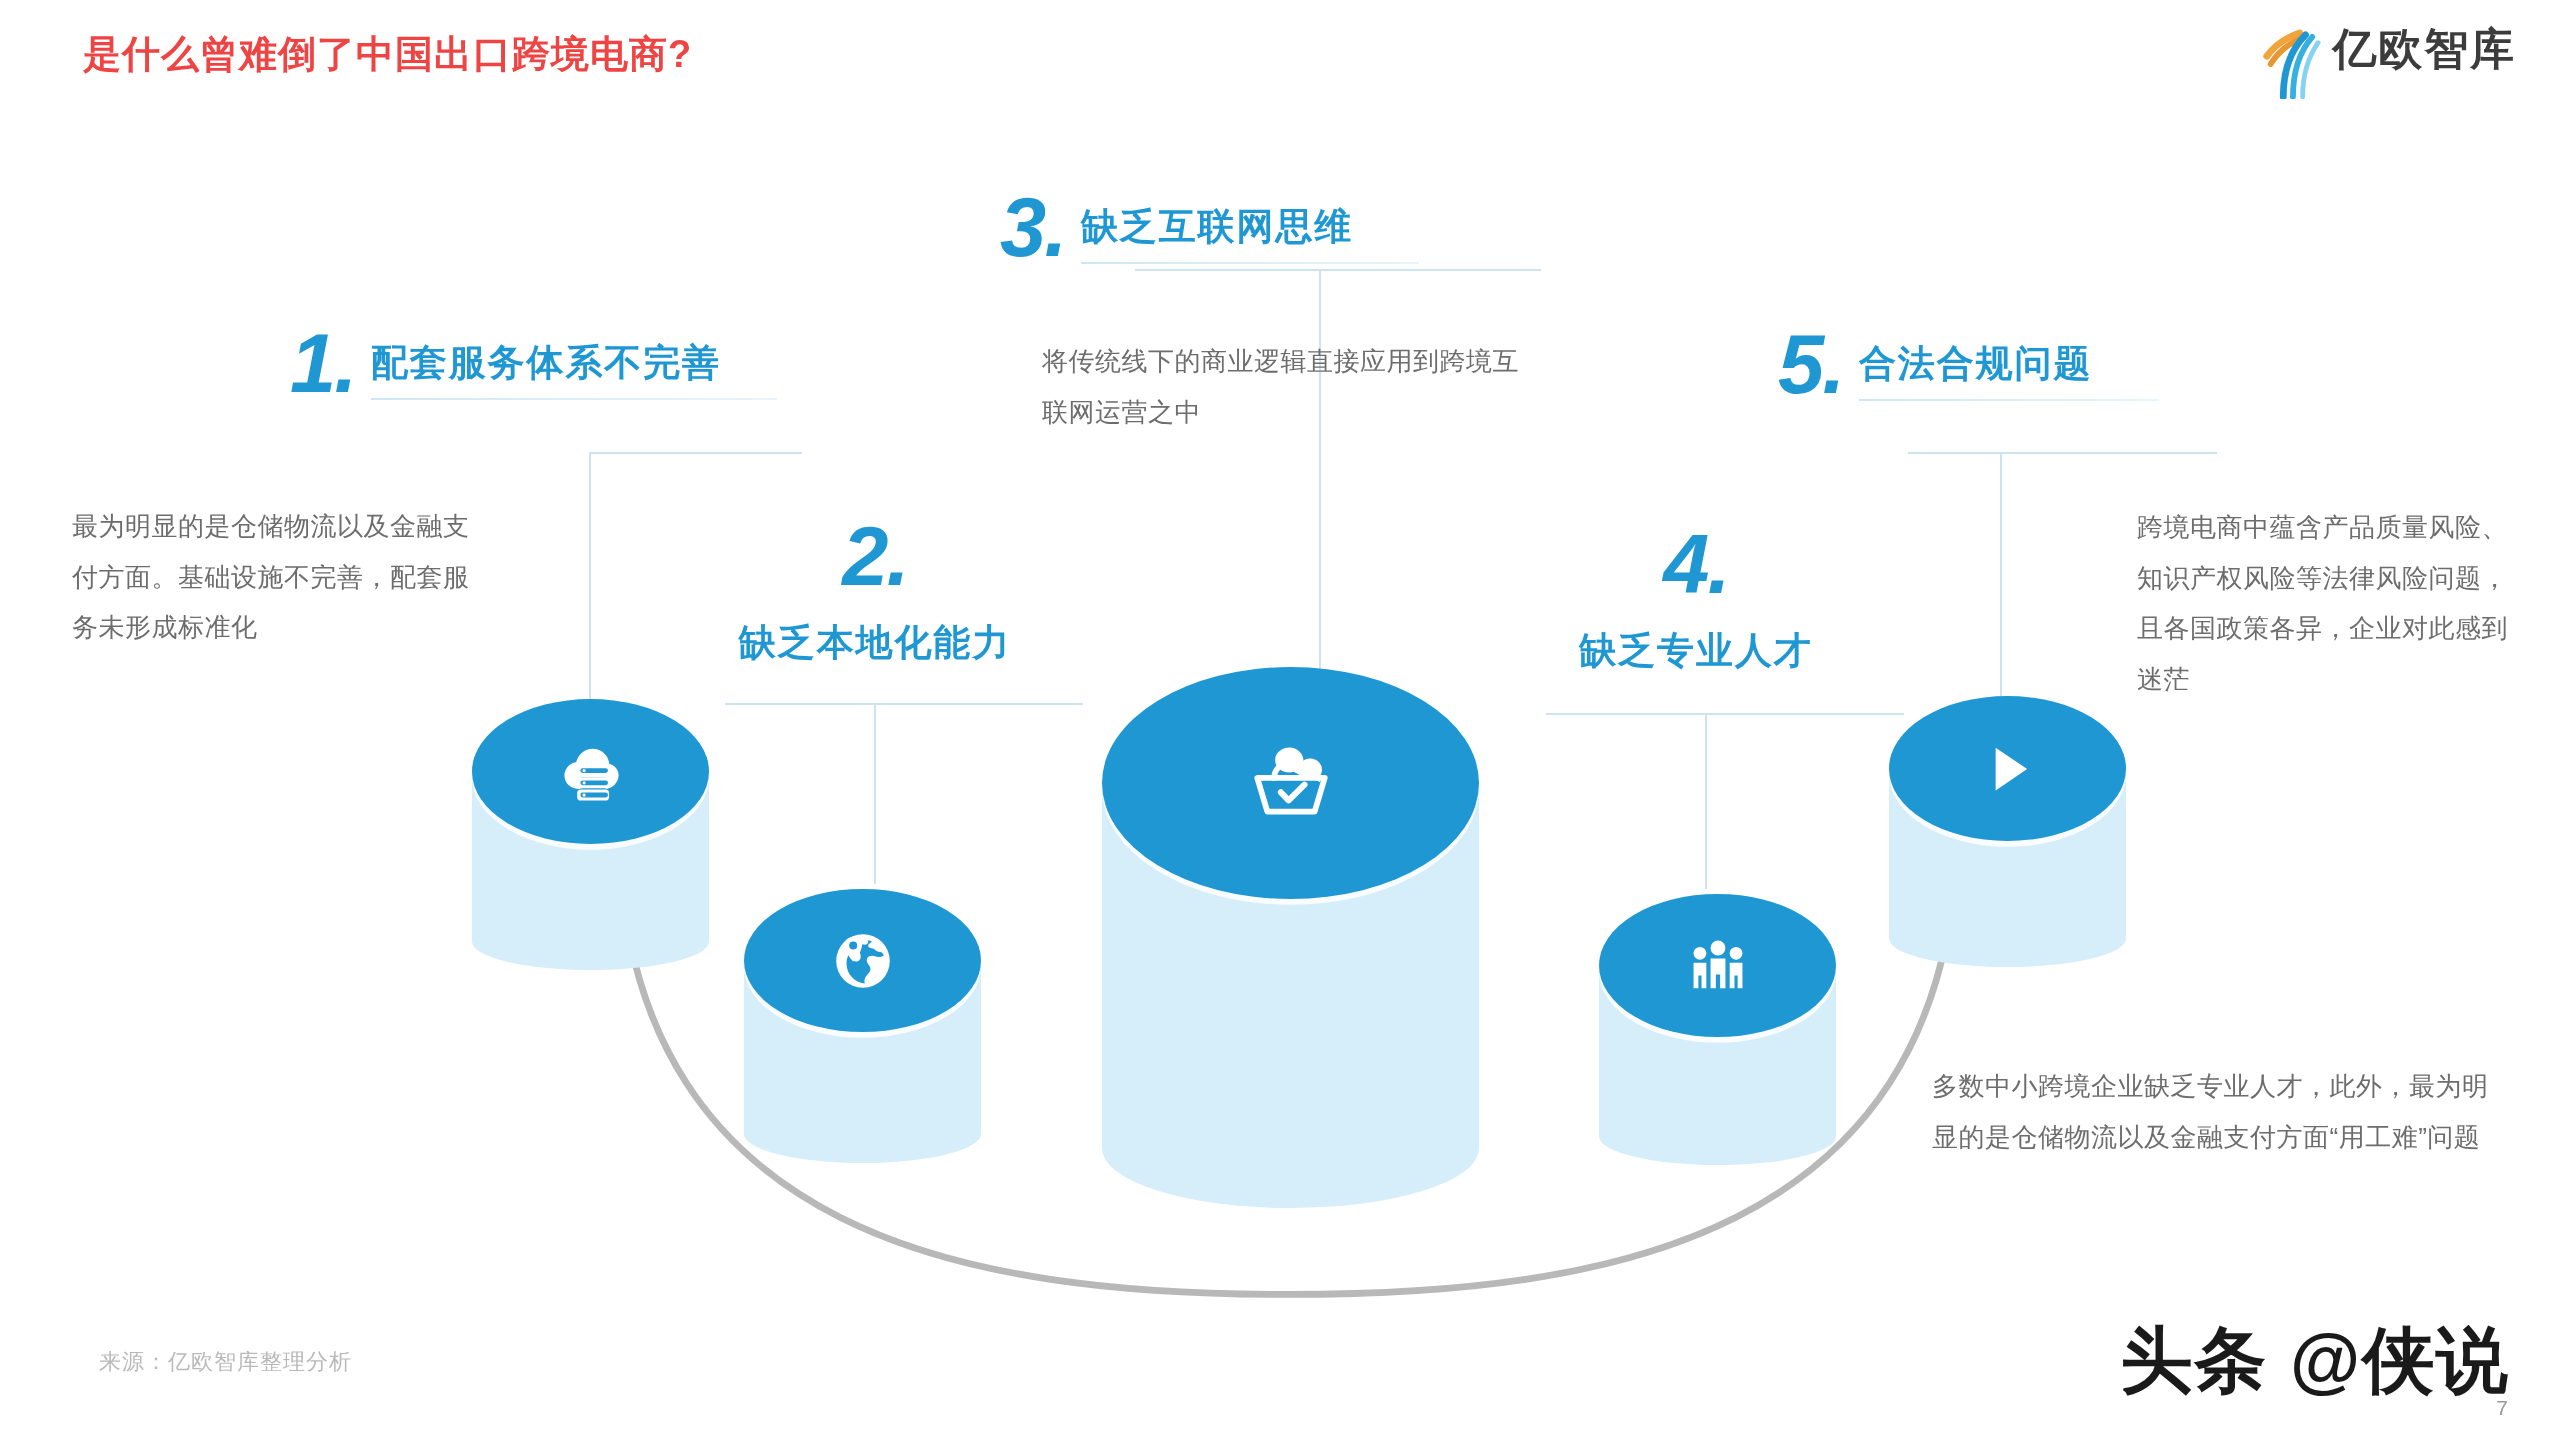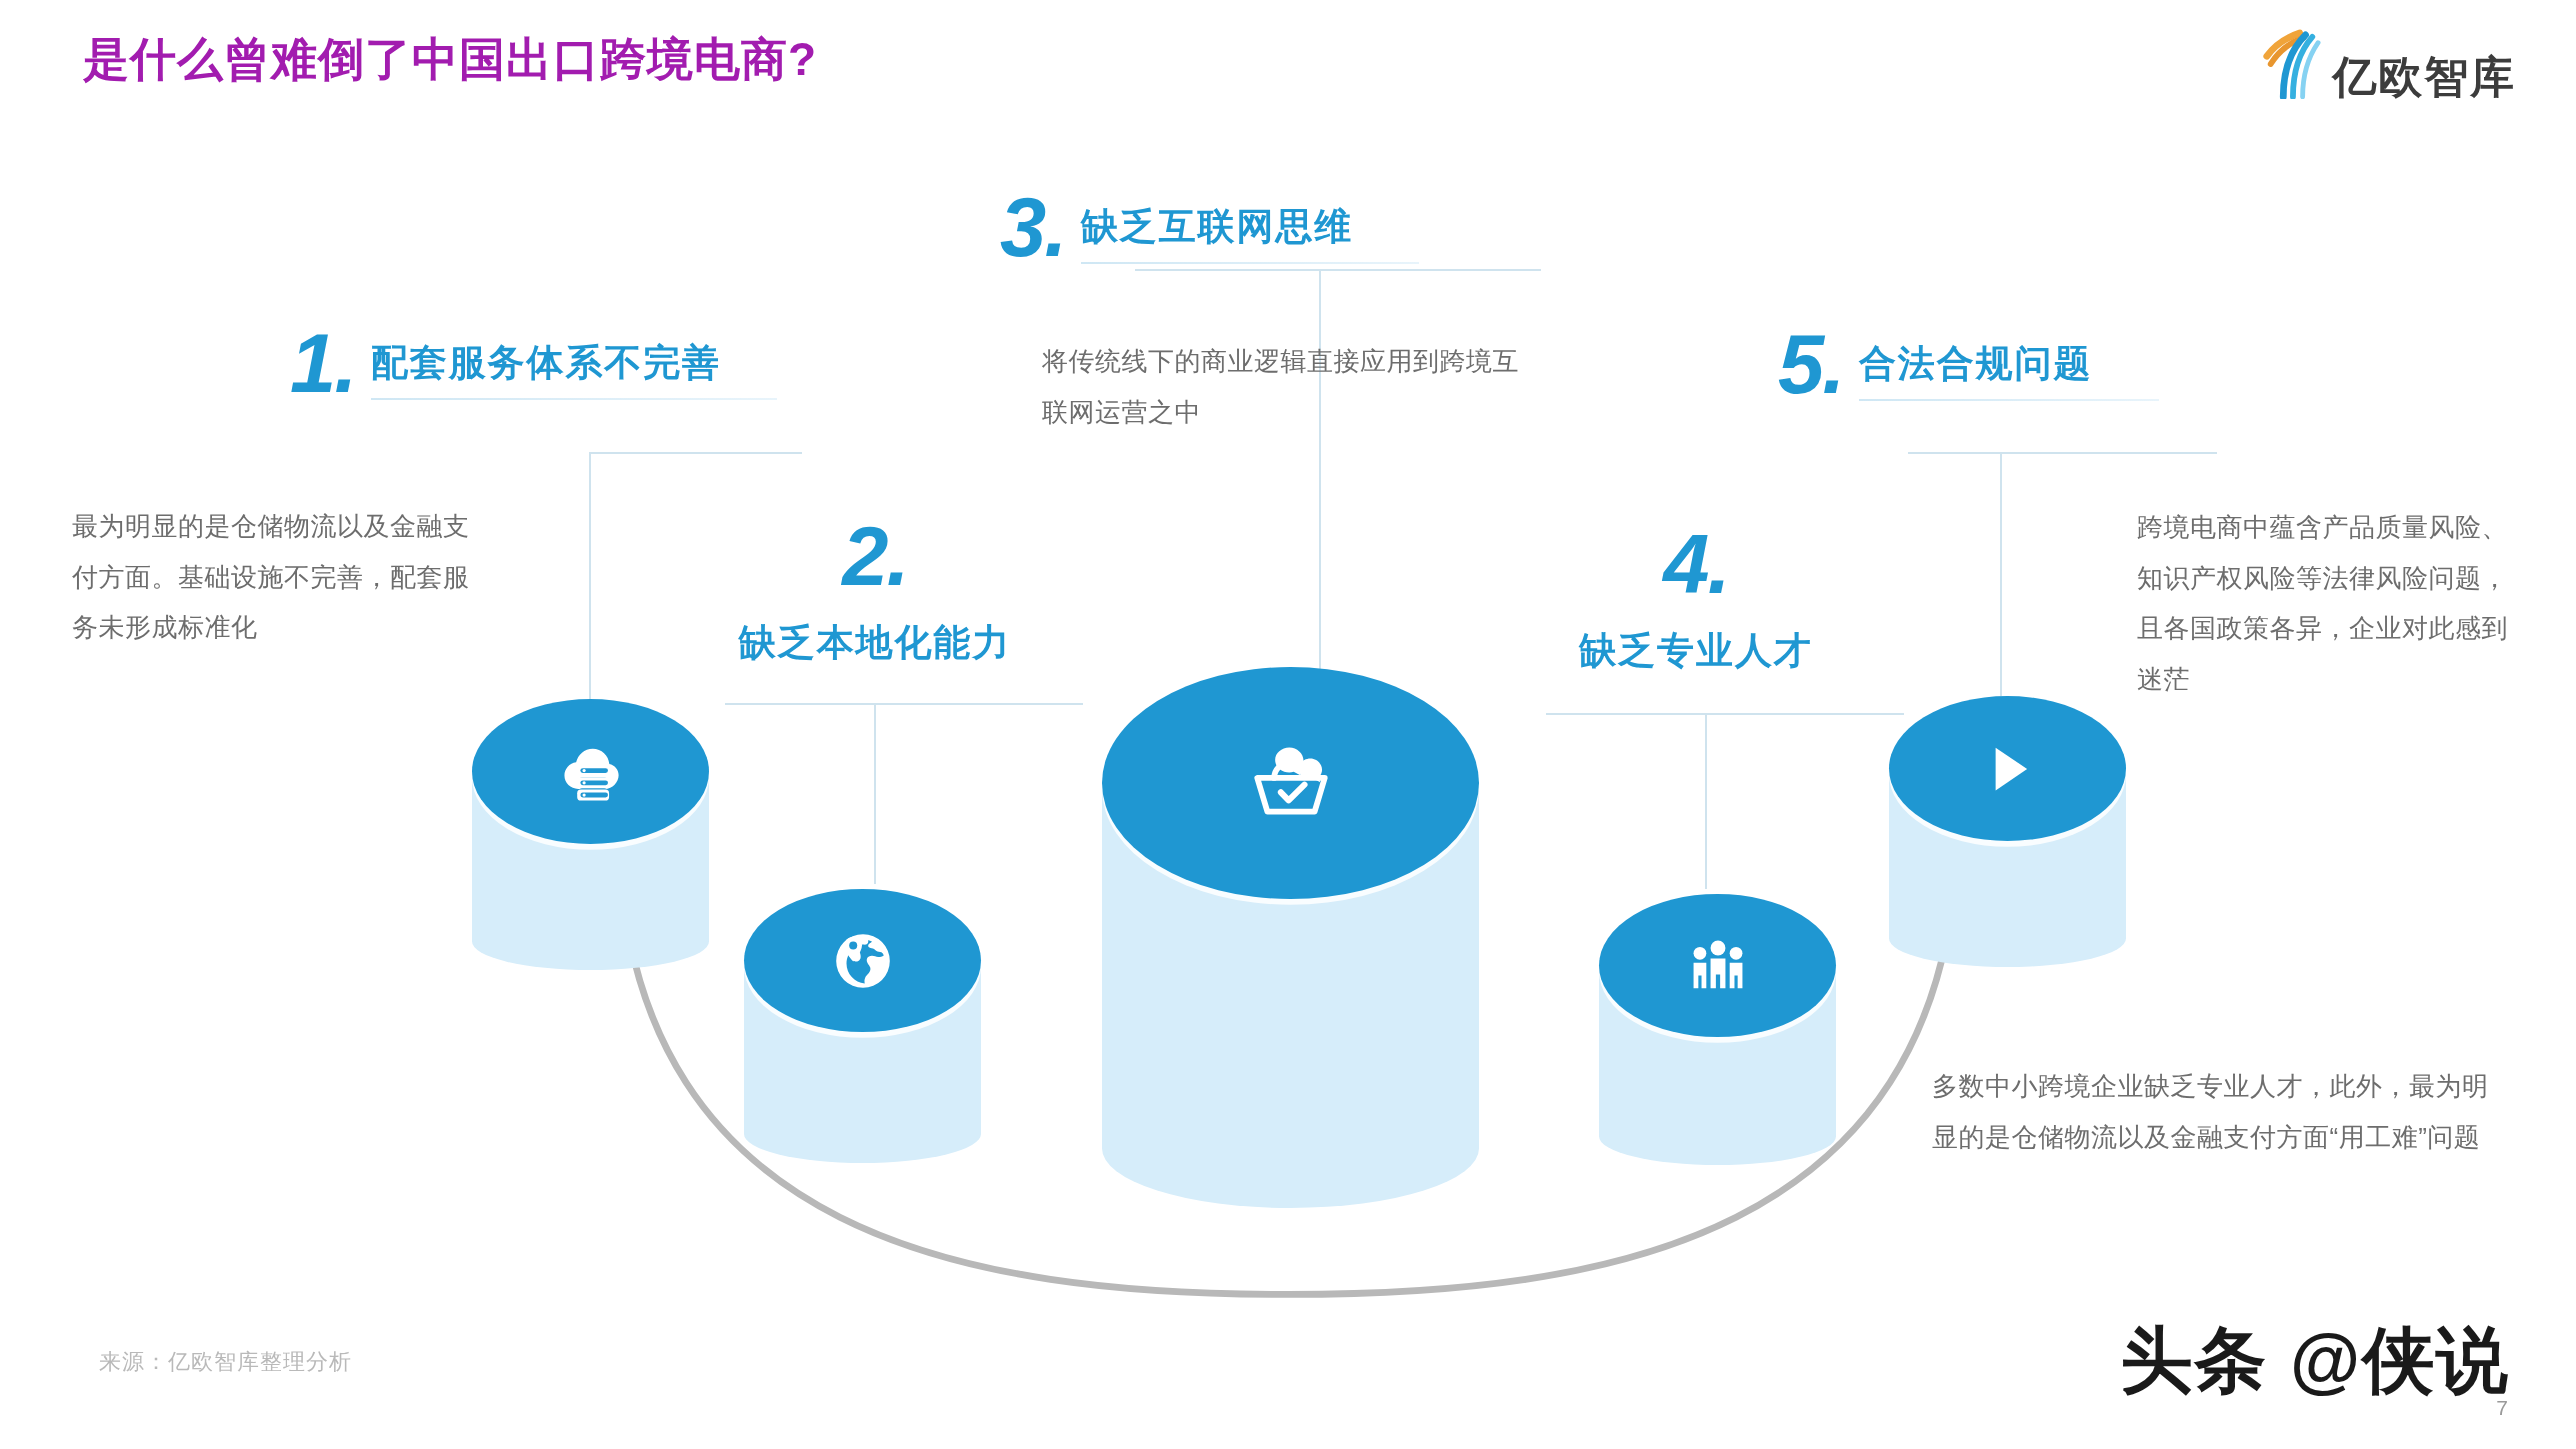--- a/index.html
+++ b/index.html
@@ -18,32 +18,32 @@
     height: 1449px;
     background: #ffffff;
     overflow: hidden;
   }
 
   
   .page-title {
     position: absolute;
     left: 83px;
     top: 29px;
-    font-size: 46px;
-    font-weight: bold;
-    color: #a21caf;
+    font-size: 38px;
+    font-weight: bold;
+    color: #ef4444;
     letter-spacing: 1px;
     white-space: nowrap;
   }
   .logo {
     position: absolute;
     right: 60px;
     top: 27px;
     display: flex;
-    align-items: flex-end;
+    align-items: flex-start;
     gap: 11.6px;
   }
   .logo-mark { width: 60px; height: 72px; display: block; }
   .logo-text {
     font-size: 44px;
     font-weight: bold;
     color: #3c3c3c;
     letter-spacing: 1.9px;
     line-height: 1;
   }

